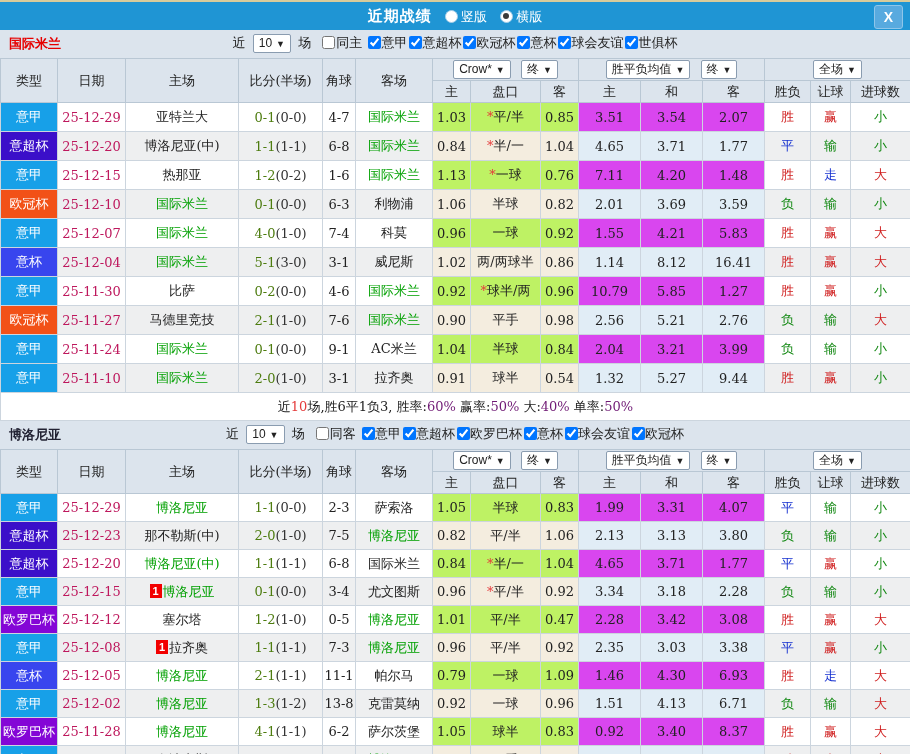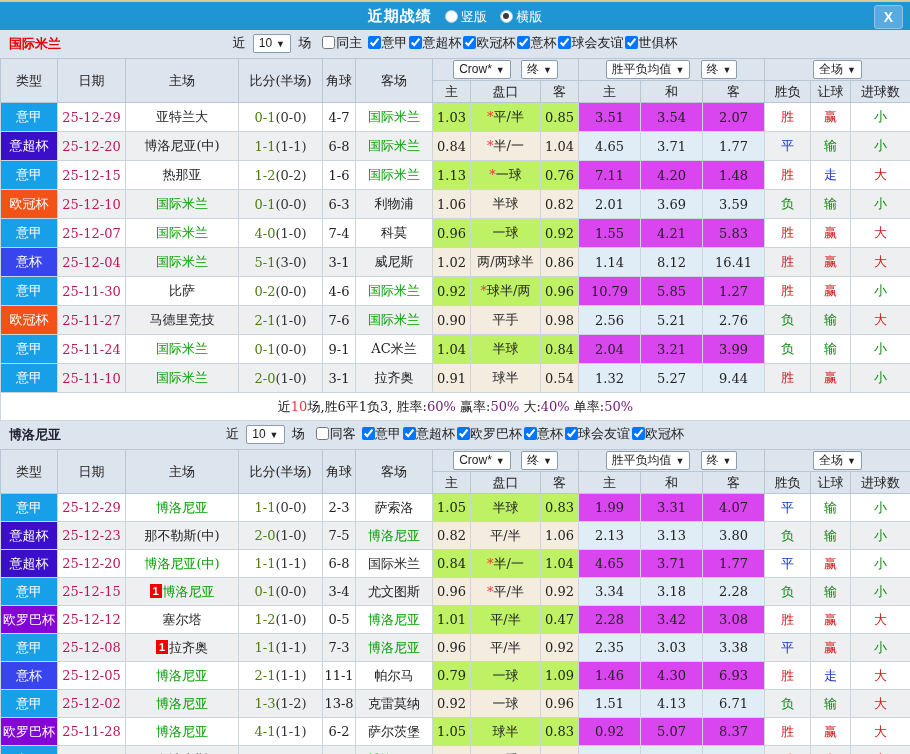--- a/index.html
+++ b/index.html
@@ -505,21 +505,21 @@
           <td class="type-badge" style="background: rgb(132, 6, 214);">欧罗巴杯</td>
           <td class="date">25-11-28</td>
           <td class="team"><span class="hl">博洛尼亚</span></td>
           <td class="score"><span class="ft">4-1</span><span class="ht">(1-1)</span></td>
           <td class="corner">6-2</td>
           <td class="team"><span>萨尔茨堡</span></td>
           <td class="crow">1.05</td>
           <td class="crow">球半</td>
           <td class="crow">0.83</td>
           <td class="avg">0.92</td>
-          <td class="avg">5.07</td>
+          <td class="avg">3.40</td>
           <td class="avg">8.37</td>
           <td class="res c-red">胜</td>
           <td class="res c-red">赢</td>
           <td class="res c-red">大</td>
         </tr>
         <tr class="even">
           <td class="type-badge" style="background: rgb(23, 160, 232);">意甲</td>
           <td class="date">25-11-22</td>
           <td class="team"><span>乌迪内斯</span></td>
           <td class="score"><span class="ft">0-3</span><span class="ht">(0-0)</span></td>

